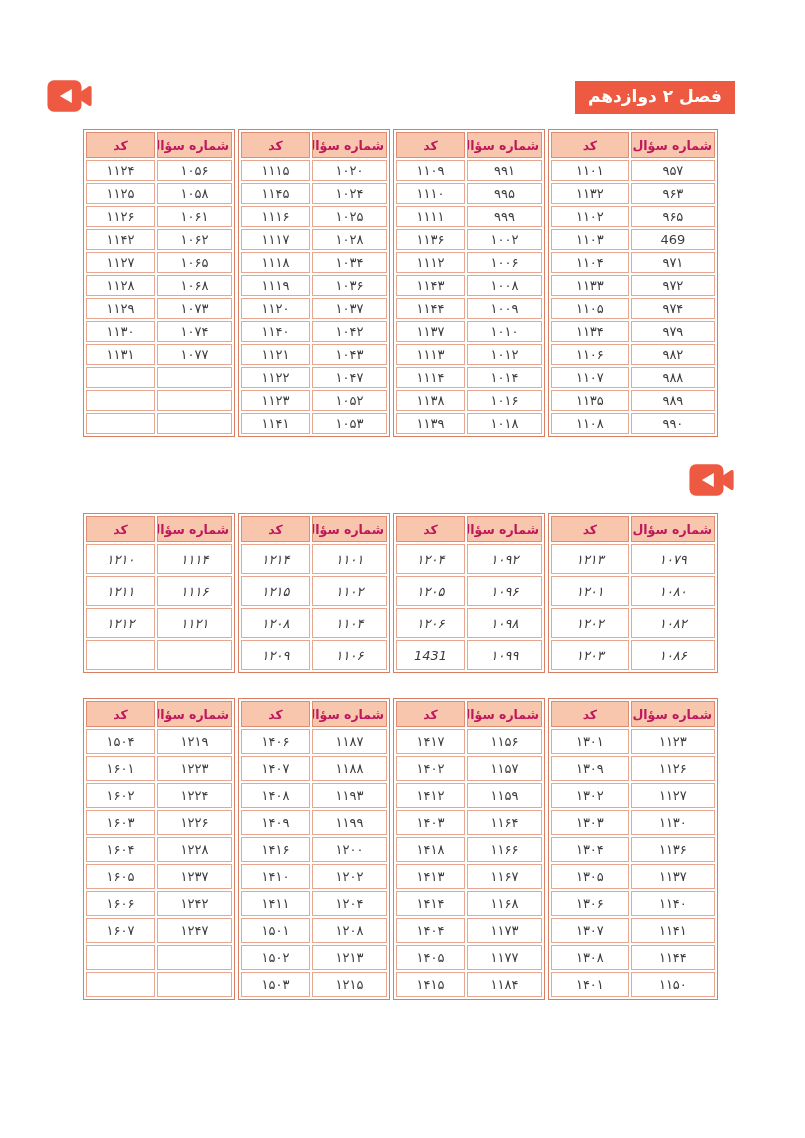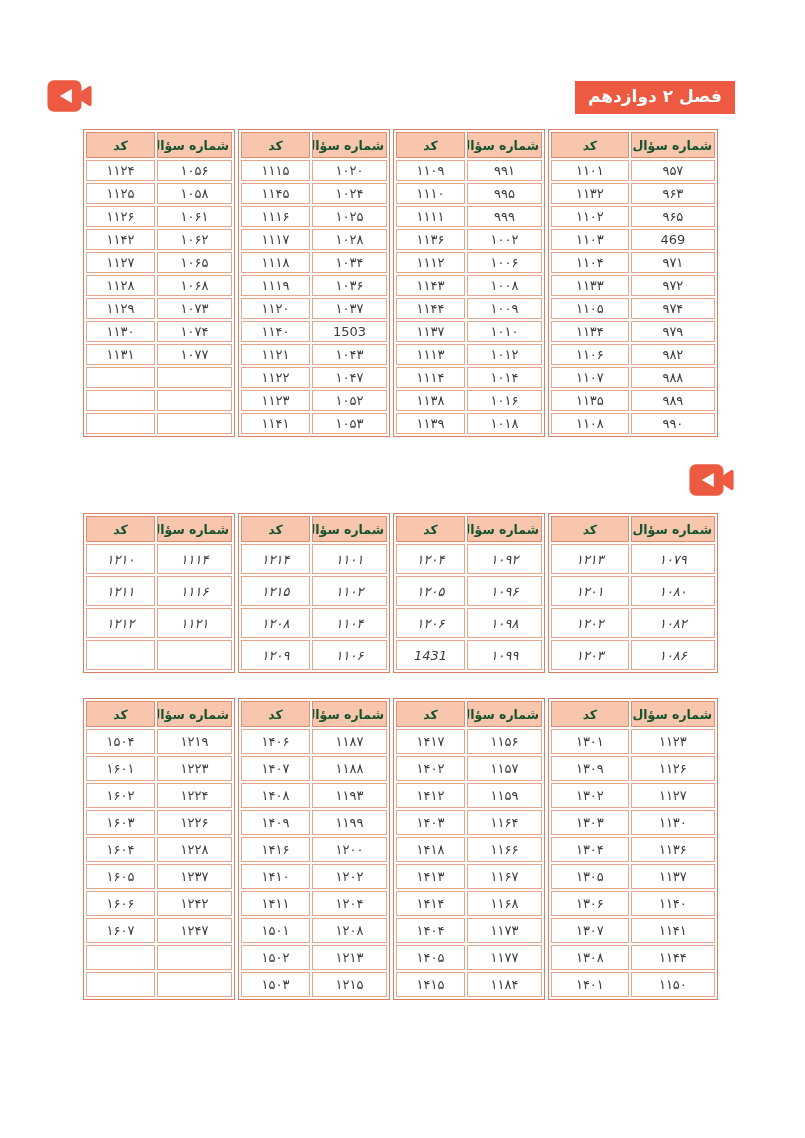--- a/index.html
+++ b/index.html
@@ -26,21 +26,21 @@
   }
   table.qtable {
     border-collapse:separate; border-spacing:2px;
     border:1px solid #d97e63; background:#ffffff;
     table-layout:fixed; flex:0 0 auto;
   }
   table.t-wide { width:170px; }
   table.t-std  { width:152px; }
   .qtable th {
     background:#f8c6ad; border:1px solid #e08b72;
-    font-size:12.5px; font-weight:bold; color:#14532d;
+    font-size:12.5px; font-weight:bold; color:#be185d;
     height:24px; text-align:center; padding:0 2px; overflow:hidden; white-space:nowrap;
   }
   .qtable td {
     border:1px solid #e9a68f; background:#ffffff;
     font-size:13px; color:#3c3c3c; text-align:center; padding:0 2px;
   }
   .sec-0 td { height:19px; }
   .sec-1 td { height:28px;font-style:italic; }
   .sec-2 td { height:23px; }
   col.c-q    { width:52%; }
@@ -221,21 +221,21 @@
               </tr>
               <tr>
                 <td>۱۰۳۶</td>
                 <td>۱۱۱۹</td>
               </tr>
               <tr>
                 <td>۱۰۳۷</td>
                 <td>۱۱۲۰</td>
               </tr>
               <tr>
-                <td>1503</td>
+                <td>۱۰۴۲</td>
                 <td>۱۱۴۰</td>
               </tr>
               <tr>
                 <td>۱۰۴۳</td>
                 <td>۱۱۲۱</td>
               </tr>
               <tr>
                 <td>۱۰۴۷</td>
                 <td>۱۱۲۲</td>
               </tr>

